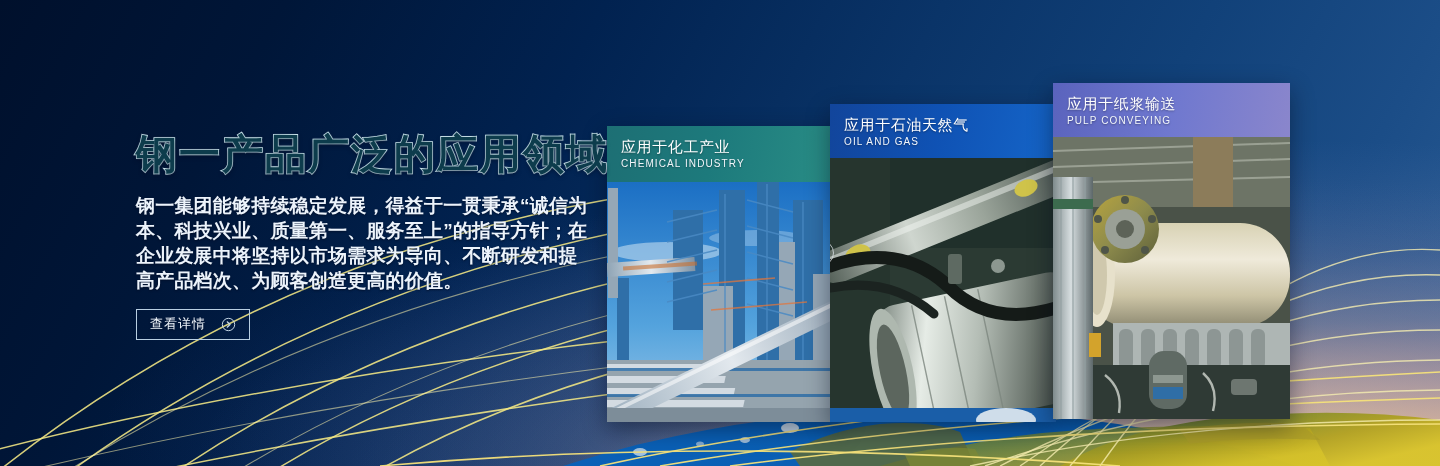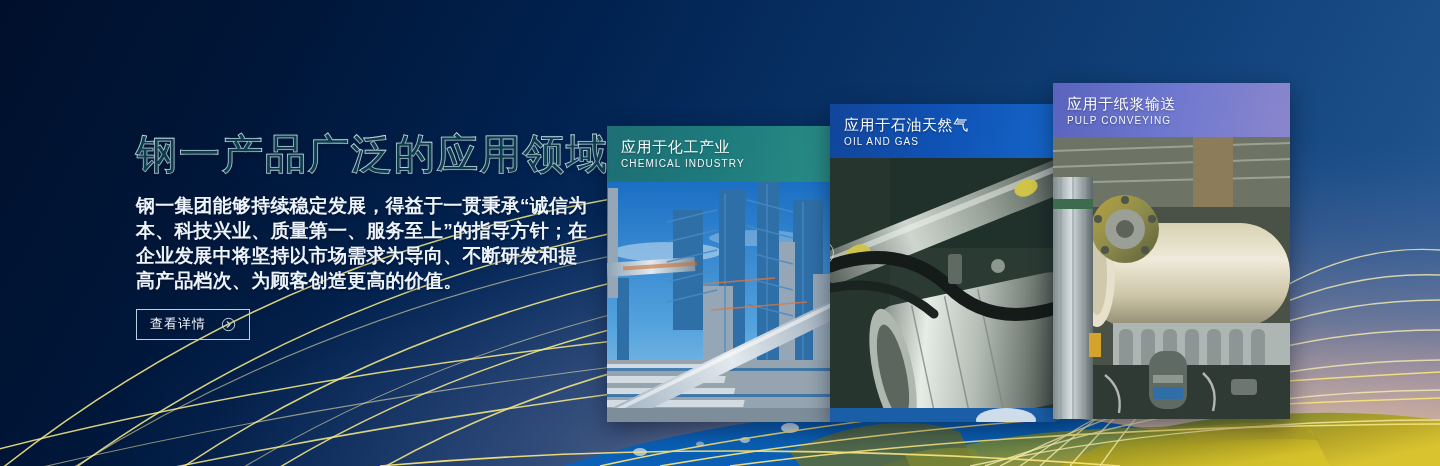--- a/index.html
+++ b/index.html
@@ -15,21 +15,21 @@
   }
 
   
   .bg-layer{ position:absolute; inset:0; pointer-events:none; }
   .bg-layer svg{ display:block; width:1440px; height:466px; }
 
   
   .copy{ position:absolute; left:136px; top:132px; width:470px; z-index:20; }
 
   .headline{
-    font-size:41px; font-weight:normal; letter-spacing:2px; line-height:1.08;
+    font-size:41px; font-weight:bold; letter-spacing:2px; line-height:1.08;
     color:#0d3c4c;
     -webkit-text-stroke:1.6px #cfe8ef;
     paint-order:stroke fill;
     text-shadow:0 0 2px rgba(200,235,245,0.55), 0 2px 4px rgba(0,10,30,0.55);
     white-space:nowrap;
   }
 
   .blurb{
     margin-top:17px; width:452px;
     font-size:19px; line-height:25px; color:#ecf3fb; font-weight:bold;

